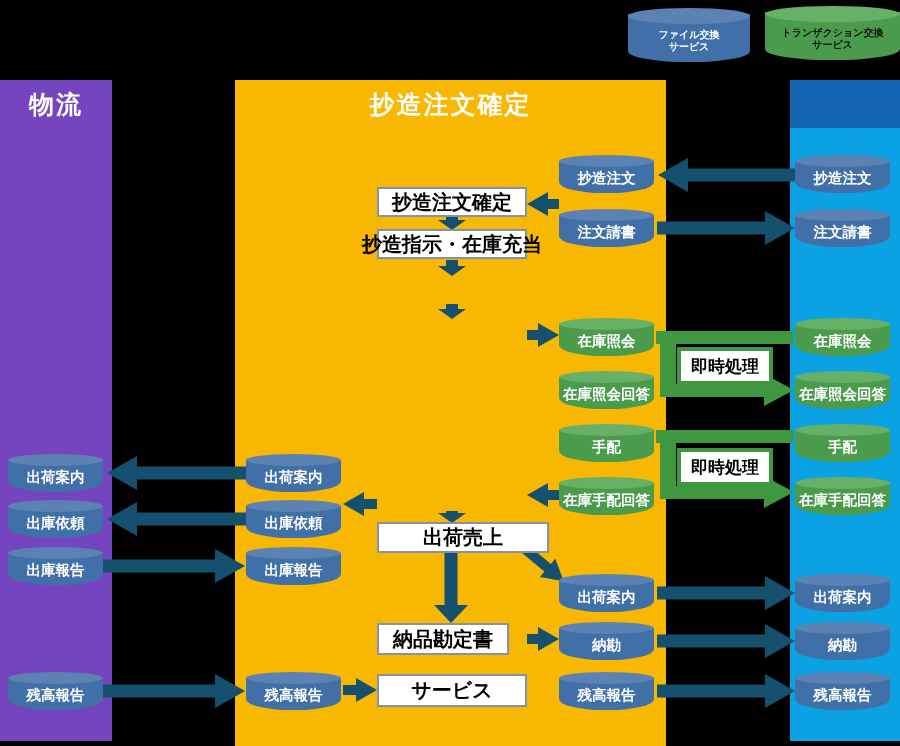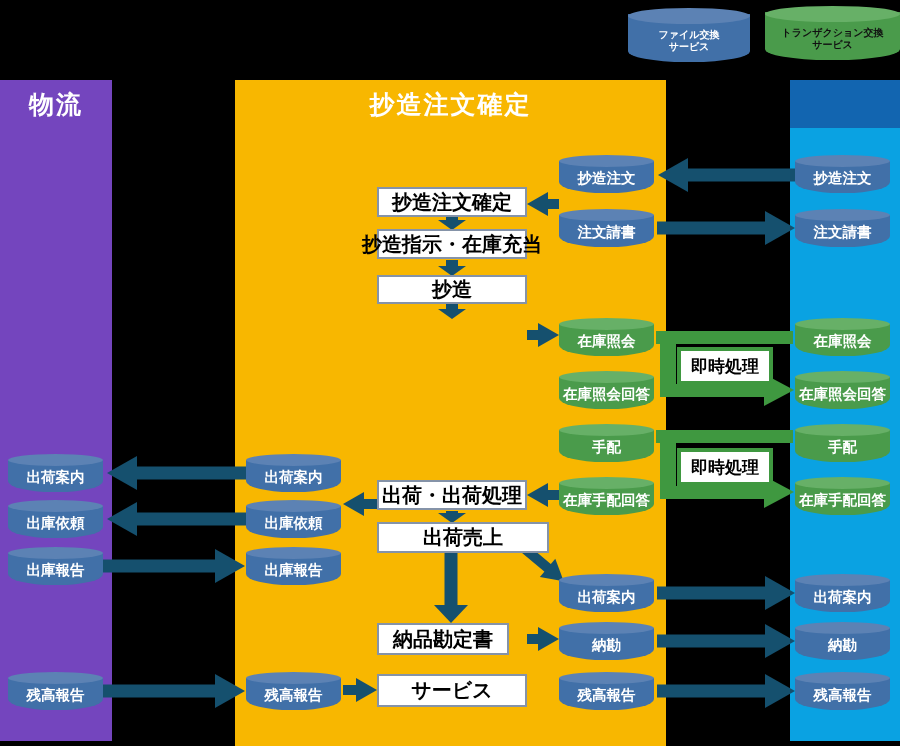--- a/index.html
+++ b/index.html
@@ -99,26 +99,20 @@
       <span>サービス</span>
     </div>
   </div>
 
   <div class="pbox" style="left:377px;top:187px;width:150px;height:30px">
       <span>抄造注文確定</span>
     </div>
   <div class="pbox" style="left:377px;top:229px;width:150px;height:30px">
       <span>抄造指示・在庫充当</span>
     </div>
-  <div class="pbox" style="left:377px;top:275px;width:150px;height:29px">
-      <span>抄造</span>
-    </div>
-  <div class="pbox" style="left:377px;top:480px;width:150px;height:30px">
-      <span>出荷・出荷処理</span>
-    </div>
   <div class="pbox" style="left:377px;top:522px;width:172px;height:31px">
       <span>出荷売上</span>
     </div>
   <div class="pbox" style="left:377px;top:623px;width:132px;height:32px">
       <span>納品勘定書</span>
     </div>
   <div class="pbox" style="left:377px;top:674px;width:150px;height:33px">
       <span>サービス</span>
     </div>
 

